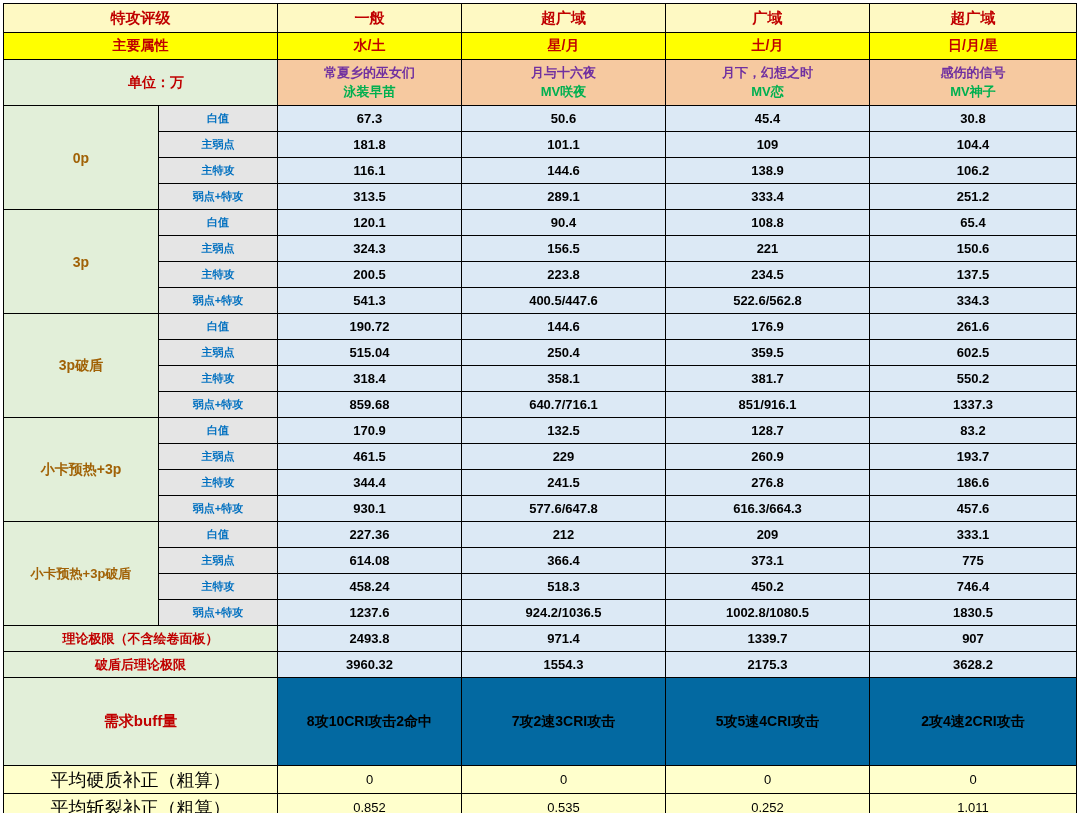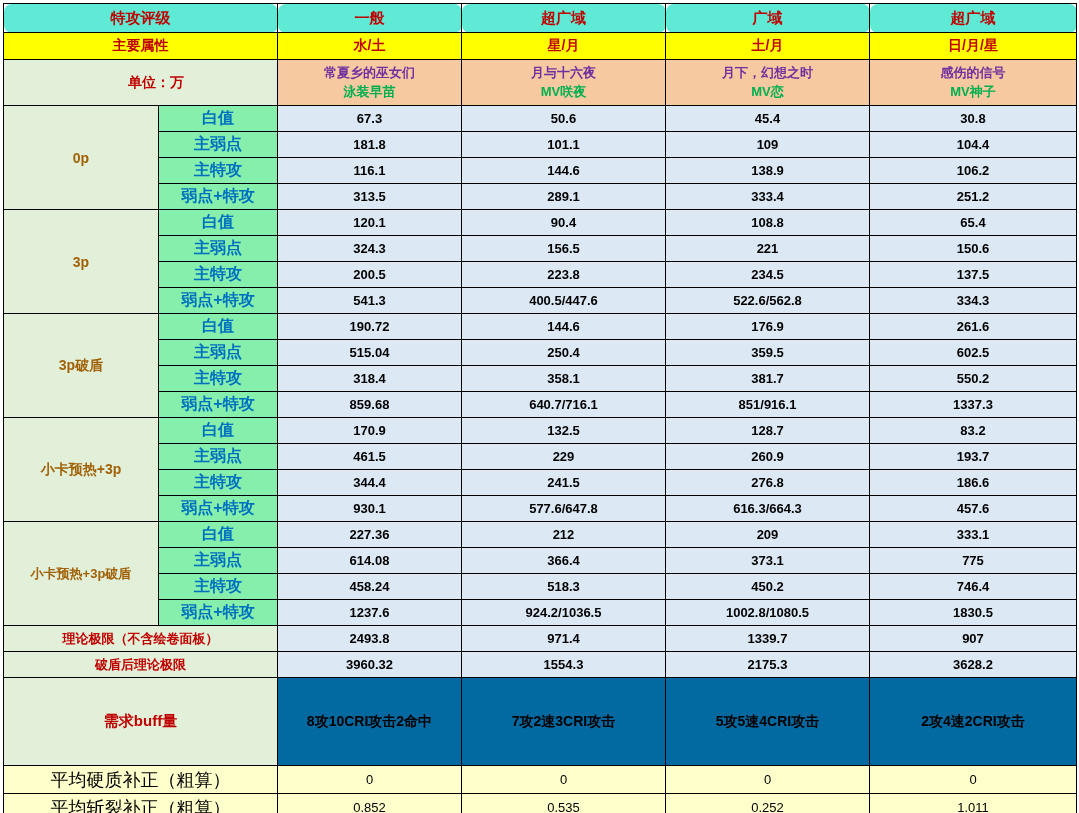--- a/index.html
+++ b/index.html
@@ -1,27 +1,27 @@
 <!DOCTYPE html>
 <html><head>
 <meta charset="utf-8">
 <style>
   html,body{margin:0;padding:0;background:#ffffff;}
   body{font-family:"Liberation Sans","DejaVu Sans",sans-serif;}
   #sheet{width:1079px;height:813px;position:relative;}
   table{border-collapse:collapse;table-layout:fixed;width:1073px;margin:3px 0 0 3px;}
   td{border:1px solid #000;text-align:center;vertical-align:middle;font-size:13px;padding:1px 2px;}
-  .hdr-pink{background:#5eead4;color:#c00000;font-weight:bold;font-size:15px;height:26px;border-radius:8px;}
+  .hdr-pink{background:#fef9c3;color:#c00000;font-weight:bold;font-size:15px;height:26px;}
   .hdr-yellow{background:#ffff00;color:#c00000;font-weight:bold;font-size:14px;height:24px;}
   .unit{background:#e2efd9;color:#c00000;font-weight:bold;font-size:14px;padding-left:33px;}
   .song{background:#f6c9a0;font-weight:bold;font-size:13px;line-height:1.45;}
   .song .l1{color:#7030a0;}
   .song .l2{color:#00b050;}
   .grp{background:#e2efd9;color:#a16207;font-weight:bold;font-size:14px;}
-  .lbl{background:#86efac;color:#0070c0;font-weight:bold;font-size:16px;height:23px;}
+  .lbl{background:#e5e5e5;color:#0070c0;font-weight:bold;font-size:11px;height:23px;}
   .val{background:#dce9f5;color:#000;font-weight:bold;font-size:13px;height:23px;}
   .lim-lbl{background:#e2efd9;color:#c00000;font-weight:bold;font-size:13px;height:23px;margin-top:16px;}
   .buff-lbl{background:#e2efd9;color:#c00000;font-weight:bold;font-size:15px;text-align:center;}
   .buff-val{background:#0369a1;color:#000;font-weight:bold;font-size:14px;}
   .pale-lbl{background:#ffffcc;color:#000;font-size:18px;height:25px;}
   .pale-val{background:#ffffcc;color:#000;font-size:13px;height:25px;}
 </style>
 </head>
 <body>
 

